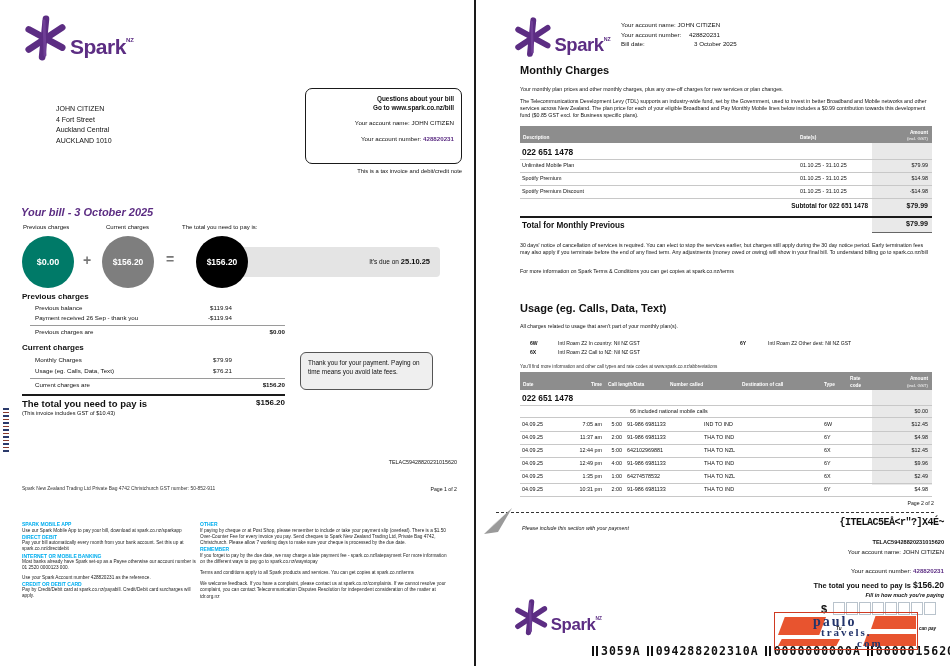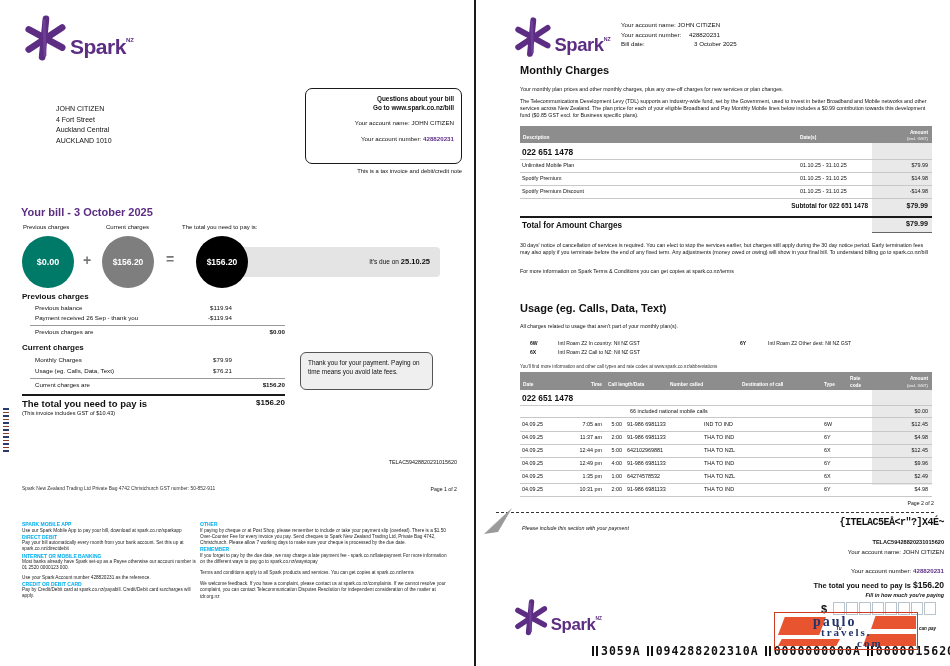--- a/index.html
+++ b/index.html
@@ -69,21 +69,21 @@
         <span>Your account name:</span>
         <span>JOHN CITIZEN</span>
       </div>
       <div class="r" style="font-size:6.2px;margin-top:8px;">
         <span>Your account number:</span>
         <span class="purple b">428820231</span>
       </div>
     </div>
     <div class="abs r" style="left:305px;top:168px;width:157px;font-size:5.8px;">This is a tax invoice and debit/credit note</div>
 
-    <div class="abs purple b" style="left:21px;top:206px;font-size:11px;">Your bill - 3 October 2025</div>
+    <div class="abs purple b" style="left:21px;top:206px;font-size:11px;font-style:italic;">Your bill - 3 October 2025</div>
 
     <div class="abs" style="left:23px;top:224px;font-size:6px;">Previous charges</div>
     <div class="abs" style="left:106px;top:224px;font-size:6px;">Current charges</div>
     <div class="abs" style="left:182px;top:224px;font-size:6px;">The total you need to pay is:</div>
 
     <div class="abs" style="left:220px;top:247px;width:220px;height:30px;background:#e4e4e4;border-radius:4px;">
       <div class="abs" style="right:10px;top:10px;font-size:6.5px;">
         <span>It's due on</span>
         <span class="b" style="font-size:7.5px;">25.10.25</span>
       </div>
@@ -197,21 +197,21 @@
       <span class="cell" style="left:280px;top:49px;">01.10.25 - 31.10.25</span>
       <span class="cell r" style="right:4px;top:49px;width:50px;">$14.98</span>
       <div class="abs hairline" style="left:0;top:59px;width:412px;"></div>
       <span class="cell" style="left:2px;top:62px;">Spotify Premium Discount</span>
       <span class="cell" style="left:280px;top:62px;">01.10.25 - 31.10.25</span>
       <span class="cell r" style="right:4px;top:62px;width:50px;">-$14.98</span>
       <div class="abs hairline" style="left:0;top:72px;width:412px;"></div>
       <span class="cell b r" style="left:200px;top:76px;width:148px;font-size:6.4px;">Subtotal for 022 651 1478</span>
       <span class="cell b r" style="right:4px;top:76px;width:52px;font-size:7px;">$79.99</span>
       <div class="abs rule2" style="left:0;top:90px;width:412px;"></div>
-      <div class="abs b" style="left:2px;top:95px;font-size:8.2px;">Total for Amount Charges</div>
+      <div class="abs b" style="left:2px;top:95px;font-size:8.2px;">Total for Monthly Previous</div>
       <div class="abs b r" style="right:4px;top:93px;width:52px;font-size:7.2px;">$79.99</div>
       <div class="abs" style="left:352px;top:106px;width:60px;border-top:1.6px solid #666;"></div>
     </div>
 
     <div class="abs" style="left:44px;top:242px;width:412px;font-size:5.3px;line-height:1.35;">30 days' notice of cancellation of services is required. You can elect to stop the services earlier, but charges still apply during the 30 day notice period. Early termination fees may also apply if you terminate before the end of any fixed term. Any adjustments (money owed or owing) will show in your final bill. To understand billing go to spark.co.nz/bill</div>
     <div class="abs" style="left:44px;top:268px;width:412px;font-size:5.3px;">For more information on Spark Terms &amp; Conditions you can get copies at spark.co.nz/terms</div>
 
     <div class="abs b" style="left:44px;top:302px;font-size:11px;">Usage (eg. Calls, Data, Text)</div>
     <div class="abs" style="left:44px;top:323px;width:412px;font-size:5.3px;">All charges related to usage that aren't part of your monthly plan(s).</div>
 

